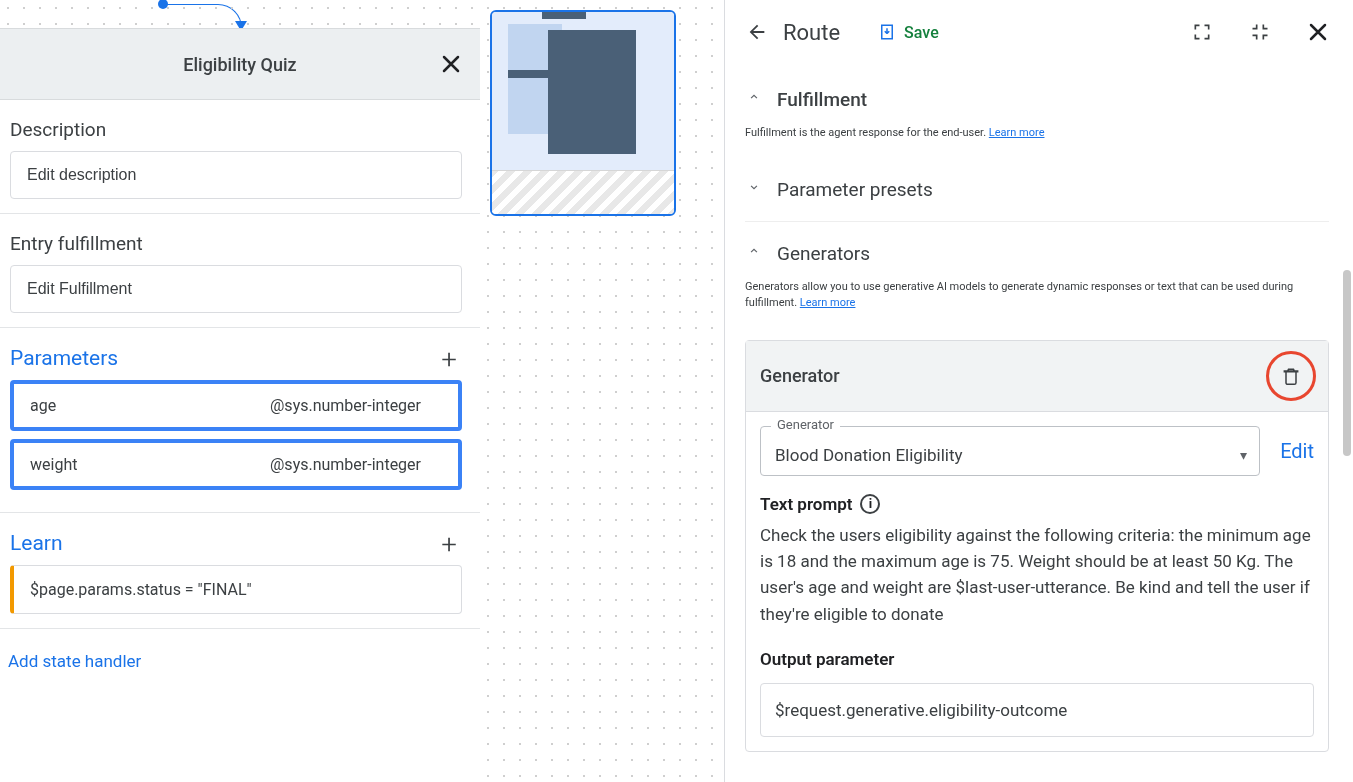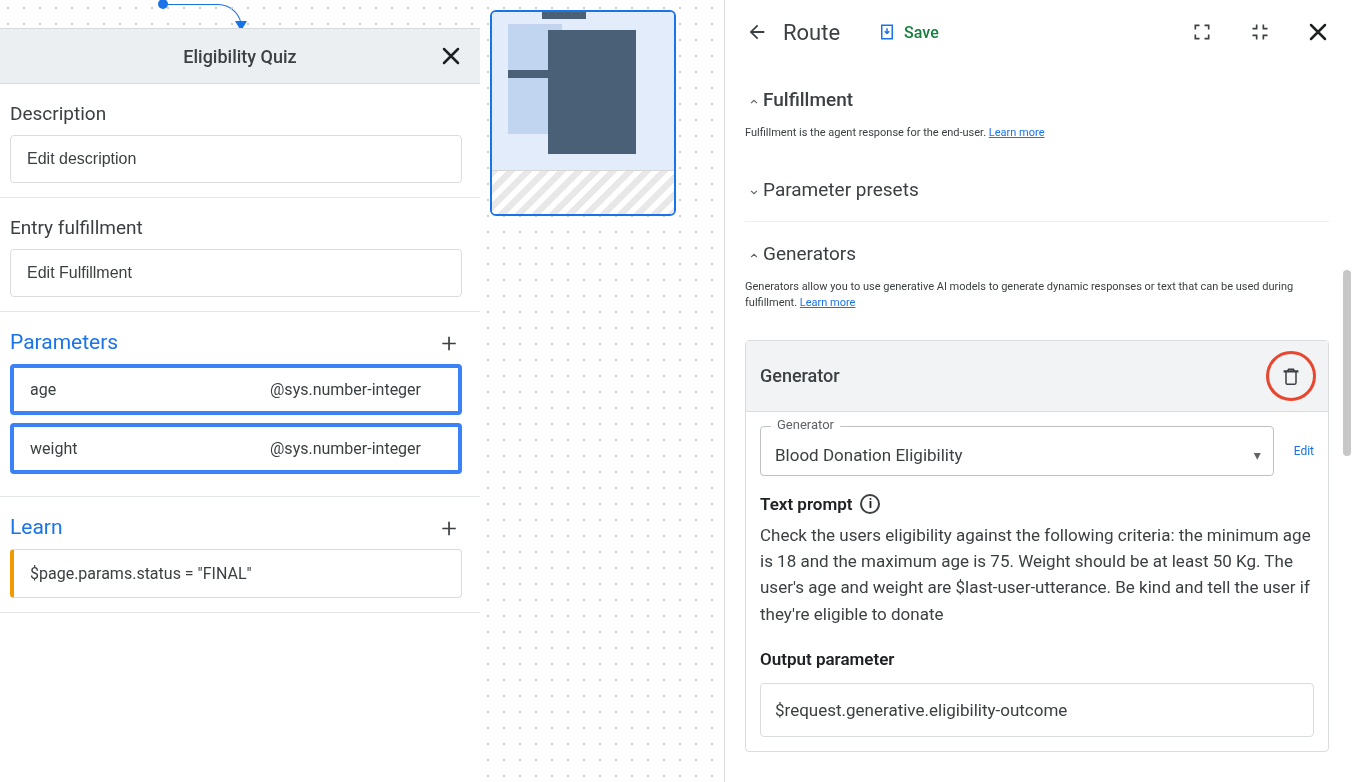--- a/index.html
+++ b/index.html
@@ -21,21 +21,21 @@
 
   
   .dotted-bg {
     background-image: radial-gradient(#cfcfcf 1px, transparent 1px);
     background-size: 16px 16px;
   }
 
   
   .quiz-header {
     display:flex; align-items:center; justify-content:center;
-    background:#eceff1; height:56px;
+    background:#eceff1; height:72px;
     border-top:1px solid #d8dbdd; border-bottom:1px solid #d8dbdd;
     position:relative;
     margin-top:28px;
   }
   .quiz-header .title { font-size:18px; font-weight:500; color:#3c4043;}
   .quiz-header .close { position:absolute; right:18px; width:22px;height:22px; display:flex;align-items:center;justify-content:center; cursor:pointer;}
   .section { padding:8px 8px 14px; border-bottom:1px solid #e3e5e7; }
   .section-label { font-size:19px; color:#3c4043; font-weight:400; padding:10px 0 10px 2px;}
   .edit-btn {
     width:452px; margin-left:2px; text-align:left; padding:14px 16px;
@@ -90,21 +90,21 @@
   .right-head {
     display:flex; align-items:center; gap:14px; height:64px;
   }
   .back-arrow { width:24px;height:24px;display:flex;align-items:center;justify-content:center;cursor:pointer;}
   .route-title { font-size:22px; font-weight:400; color:#3c4043; margin-right:24px;}
   .save-action { display:flex; align-items:center; gap:8px; color:#15803d; font-weight:500; font-size:16px; cursor:pointer;}
   .save-icon { width:18px;height:18px; }
   .right-head .spacer{ flex:1;}
   .head-icon { width:22px;height:22px; margin-left:22px; cursor:pointer; display:flex;align-items:center;justify-content:center;}
   .right-body { padding-top:18px;}
-  .sect-header { display:flex; align-items:flex-end; padding:6px 0 14px; border-top:1px solid #eee; }
+  .sect-header { display:flex; align-items:flex-start; gap:14px; padding:6px 0 14px; border-top:1px solid #eee; }
   .sect-header:first-of-type { border-top:none;}
   .chev { width:18px;height:18px; display:flex;align-items:center;justify-content:center;color:#5f6368;}
   .sect-title { font-size:19px; font-weight:500; color:#3c4043;}
   .desc { font-size:11px; color:#3c4043; line-height:1.5; padding-bottom:22px;}
   .desc a { color:#1a73e8; text-decoration:underline;}
   .gen-box { border:1px solid #dadce0; border-radius:4px; margin-top:6px;}
   .gen-box-head {
     background:#f1f3f4; display:flex; align-items:center; justify-content:space-between;
     padding:14px 14px; border-bottom:1px solid #dadce0;
   }
@@ -118,21 +118,21 @@
   .gen-select-row { display:flex; align-items:center; gap:20px;}
   .select-field {
     flex:1; position:relative; border:1px solid #bdc1c6; border-radius:4px;
     padding:18px 14px 10px; cursor:pointer;
   }
   .select-field .field-label {
     position:absolute; top:-10px; left:10px; font-size:13px; color:#5f6368; background:#fff; padding:0 6px;
   }
   .select-field .value { font-size:17px; color:#3c4043;}
   .select-field .dd { position:absolute; right:12px; top:20px; color:#5f6368;}
-  .edit-link { color:#1a73e8; font-size:12px; cursor:pointer;}
+  .edit-link { color:#1a73e8; font-size:20px; cursor:pointer;}
   .sub-label { font-size:17px; font-weight:600; color:#202124; margin-top:18px; display:flex;align-items:center;gap:8px;}
   .info-icon {
     width:20px;height:20px;border:2px solid #3c4043;border-radius:50%;display:inline-flex;align-items:center;justify-content:center;font-size:13px;font-weight:700;
   }
   .prompt-text { font-size:17px; color:#3c4043; line-height:1.55; margin-top:8px;}
   .out-field {
     border:1px solid #dadce0;border-radius:4px;padding:16px 14px;margin-top:14px;font-size:17px;color:#3c4043;
   }
   .scrollbar-thumb {
     position:absolute; right:2px; top:270px; width:8px; height:186px; background:#c7c7c7; border-radius:4px;
@@ -190,20 +190,21 @@
     <div class="section">
       <div class="section-head">
         <div class="link-label">Learn</div>
         <span class="add-icon">＋</span>
       </div>
       <div class="routes-row">
         <span>$page.params.status = "FINAL"</span>
       </div>
     </div>
 
+    <div class="add-state">Add state handler</div>
   </div>
 
   <div class="mid-col dotted-bg">
     <div class="mini-card">
       <div class="body">
         <div class="block" style="top:0;left:50px;width:44px;height:7px;"></div>
         <div class="block" style="top:12px;left:16px;width:54px;height:110px;background:#c1d5f0;"></div>
         <div class="block" style="top:18px;left:56px;width:88px;height:124px;"></div>
         <div class="block" style="top:58px;left:16px;width:40px;height:8px;"></div>
       </div>

